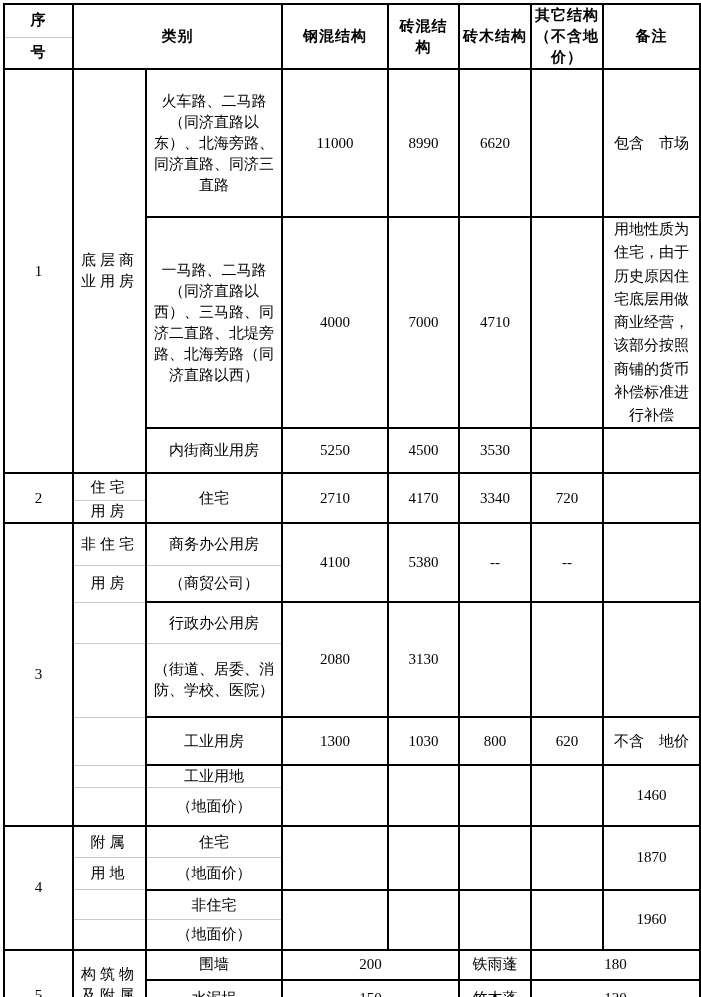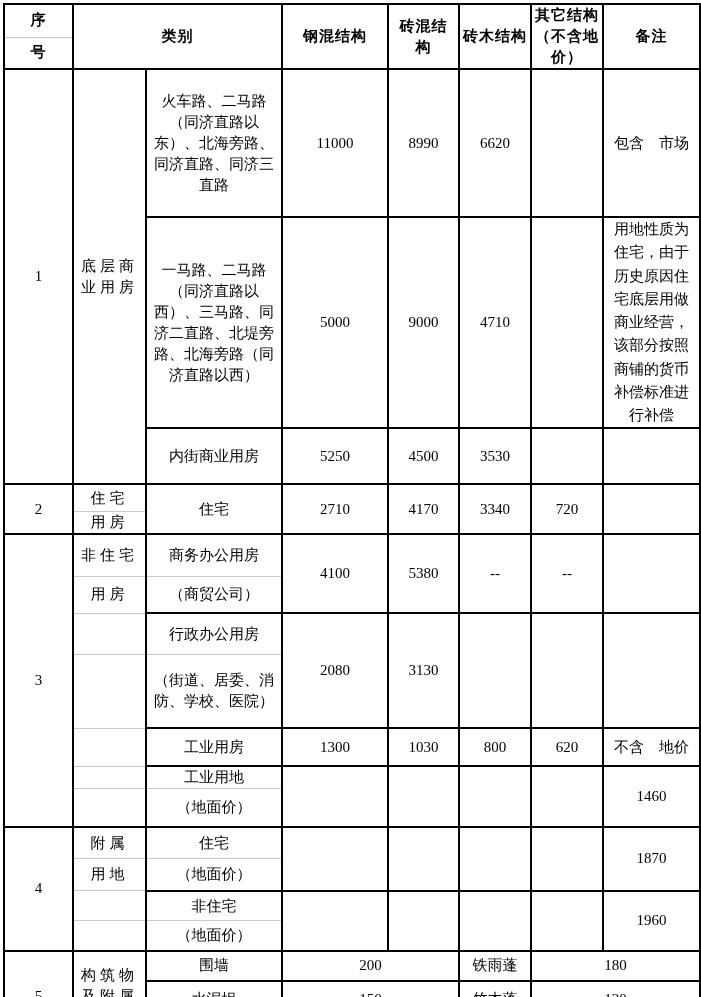--- a/index.html
+++ b/index.html
@@ -66,27 +66,27 @@
     <td class="bt bl sp" rowspan="3">底层商业用房</td>
     <td class="bt bl">火车路、二马路（同济直路以东）、北海旁路、同济直路、同济三直路</td>
     <td class="bt bl">11000</td>
     <td class="bt bl">8990</td>
     <td class="bt bl">6620</td>
     <td class="bt bl"></td>
     <td class="bt bl">包含　市场</td>
   </tr>
   <tr style="height:208px">
     <td class="bt bl">一马路、二马路（同济直路以西）、三马路、同济二直路、北堤旁路、北海旁路（同济直路以西）</td>
-    <td class="bt bl">5000</td>
-    <td class="bt bl">9000</td>
+    <td class="bt bl">4000</td>
+    <td class="bt bl">7000</td>
     <td class="bt bl">4710</td>
     <td class="bt bl"></td>
     <td class="bt bl rmk">用地性质为住宅，由于历史原因住宅底层用做商业经营，该部分按照商铺的货币补偿标准进行补偿</td>
   </tr>
-  <tr style="height:56px">
+  <tr style="height:45px">
     <td class="bt bl">内街商业用房</td>
     <td class="bt bl">5250</td>
     <td class="bt bl">4500</td>
     <td class="bt bl">3530</td>
     <td class="bt bl"></td>
     <td class="bt bl"></td>
   </tr>
 
   <tr style="height:27px">
     <td class="bt" rowspan="2">2</td>
@@ -122,21 +122,21 @@
     <td class="bt bl" rowspan="2">2080</td>
     <td class="bt bl" rowspan="2">3130</td>
     <td class="bt bl" rowspan="2"></td>
     <td class="bt bl" rowspan="2"></td>
     <td class="bt bl" rowspan="2"></td>
   </tr>
   <tr style="height:74px">
     <td class="btf bl"></td>
     <td class="btf bl">（街道、居委、消防、学校、医院）</td>
   </tr>
-  <tr style="height:38px">
+  <tr style="height:48px">
     <td class="btf bl"></td>
     <td class="bt bl">工业用房</td>
     <td class="bt bl">1300</td>
     <td class="bt bl">1030</td>
     <td class="bt bl">800</td>
     <td class="bt bl">620</td>
     <td class="bt bl">不含　地价</td>
   </tr>
   <tr style="height:20px">
     <td class="btf bl"></td>

